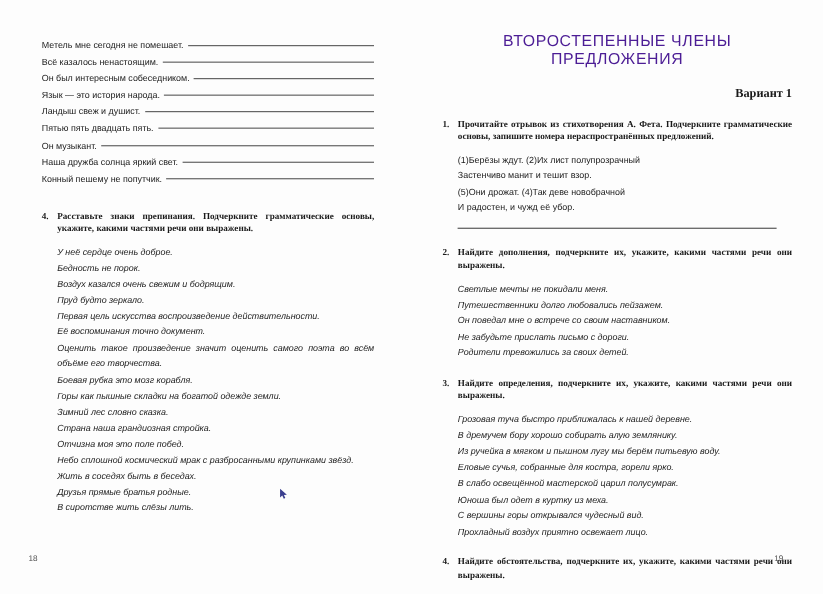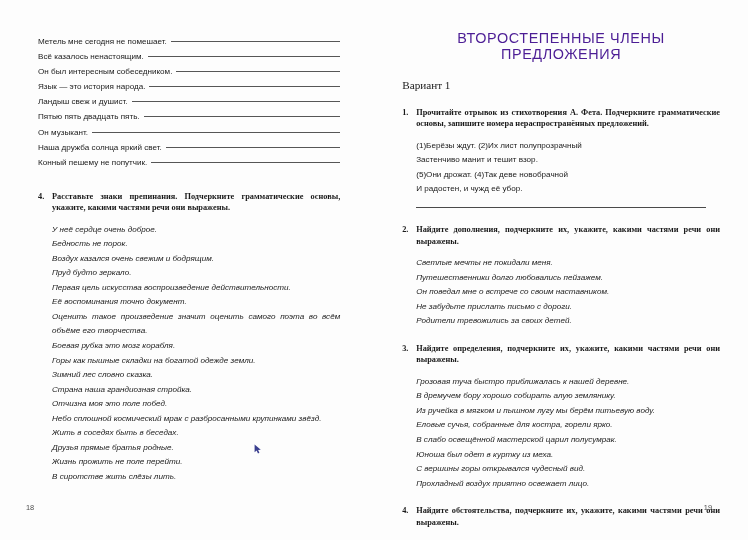--- a/index.html
+++ b/index.html
@@ -93,23 +93,23 @@
   
   .doc-title {
     text-align: center;
     font-size: 14.4px;
     letter-spacing: 0.6px;
     font-weight: 400;
     margin: 0 0 17px 0;
     color: #4c1d95;
   }
   .variant {
-    text-align: left;
+    text-align: right;
     font-family: "Liberation Serif", serif;
-    font-weight: normal;
+    font-weight: bold;
     font-size: 11.2px;
     margin: 0 0 16px 0;
   }
 
   .poem {
     margin-top: 9px;
     padding-left: 14px;
     font-size: 8.1px;
     line-height: 14.4px;
   }
@@ -204,21 +204,20 @@
       <p>Её воспоминания точно документ.</p>
       <p>Оценить такое произведение значит оценить самого поэта во всём объёме его творчества.</p>
       <p>Боевая рубка это мозг корабля.</p>
       <p>Горы как пышные складки на богатой одежде земли.</p>
       <p>Зимний лес словно сказка.</p>
       <p>Страна наша грандиозная стройка.</p>
       <p>Отчизна моя это поле побед.</p>
       <p>Небо сплошной космический мрак с разбросанными крупинками звёзд.</p>
       <p>Жить в соседях быть в беседах.</p>
       <p>Друзья прямые братья родные.</p>
-      <p>Жизнь прожить не поле перейти.</p>
       <p>В сиротстве жить слёзы лить.</p>
     </div>
 
     <div class="folio folio-left">18</div>
   </div>
 
   <div class="page page-right">
 
     <h1 class="doc-title">ВТОРОСТЕПЕННЫЕ ЧЛЕНЫ ПРЕДЛОЖЕНИЯ</h1>
     <div class="variant">Вариант 1</div>

